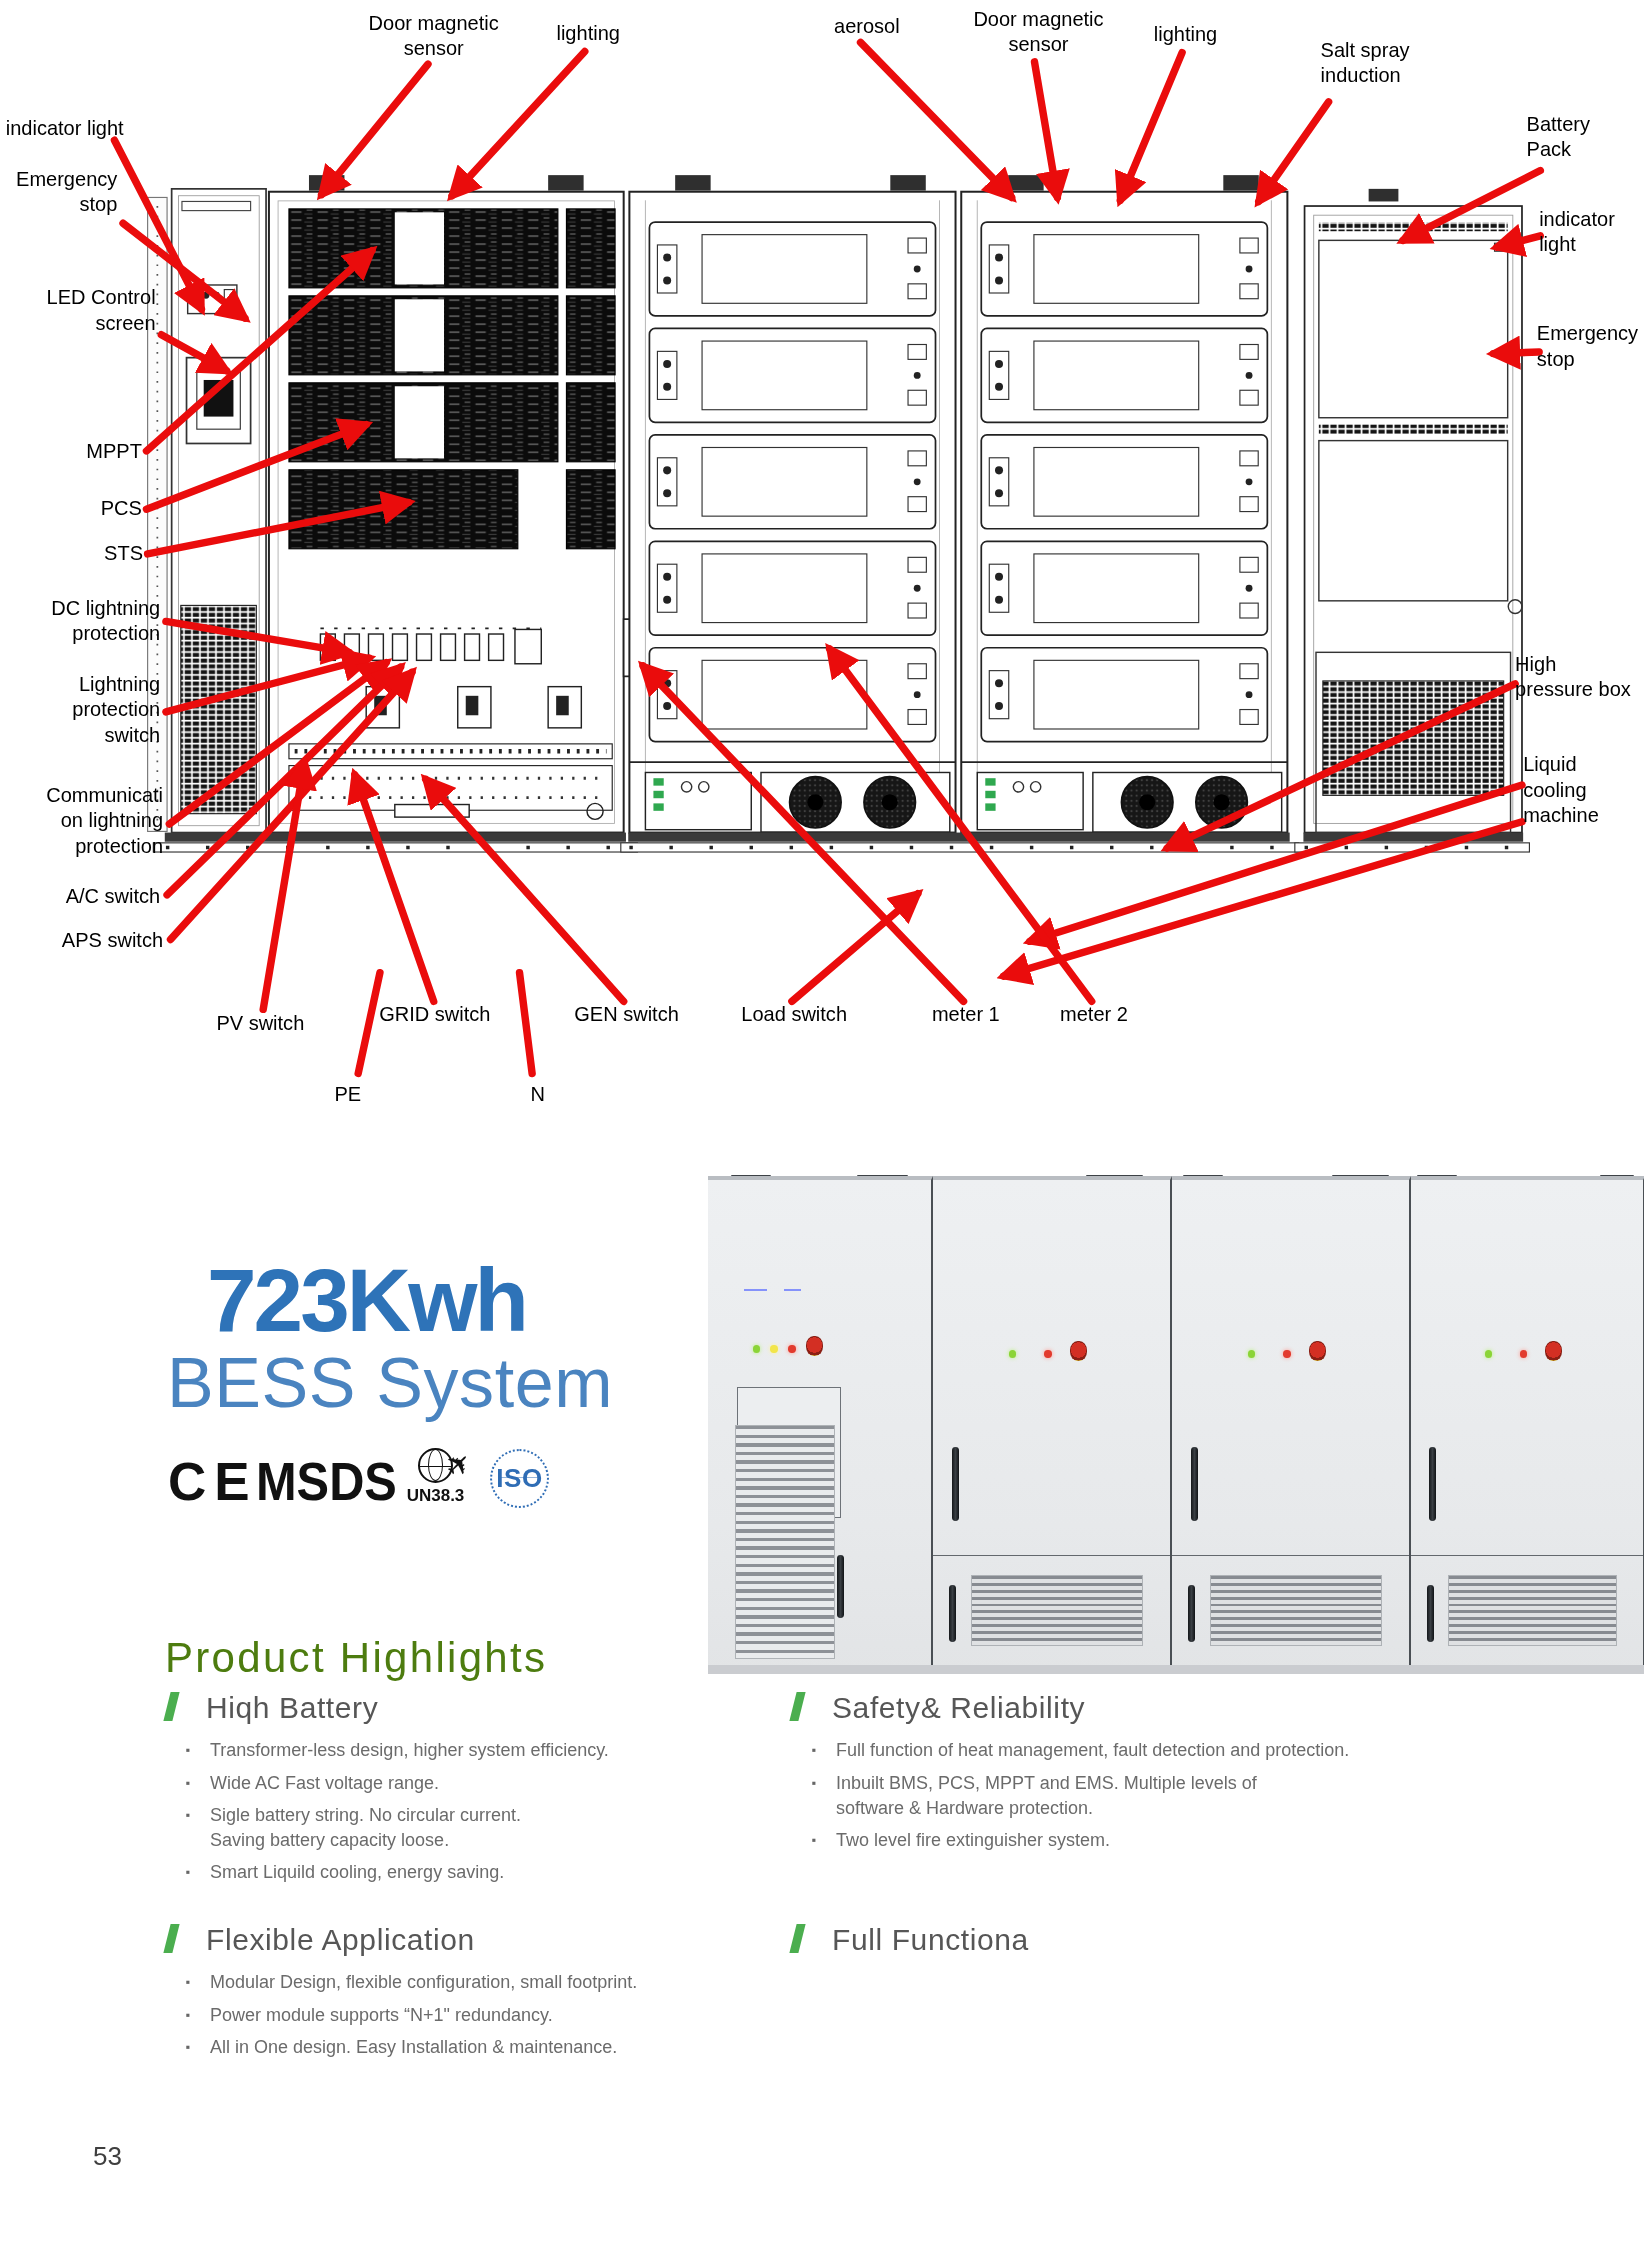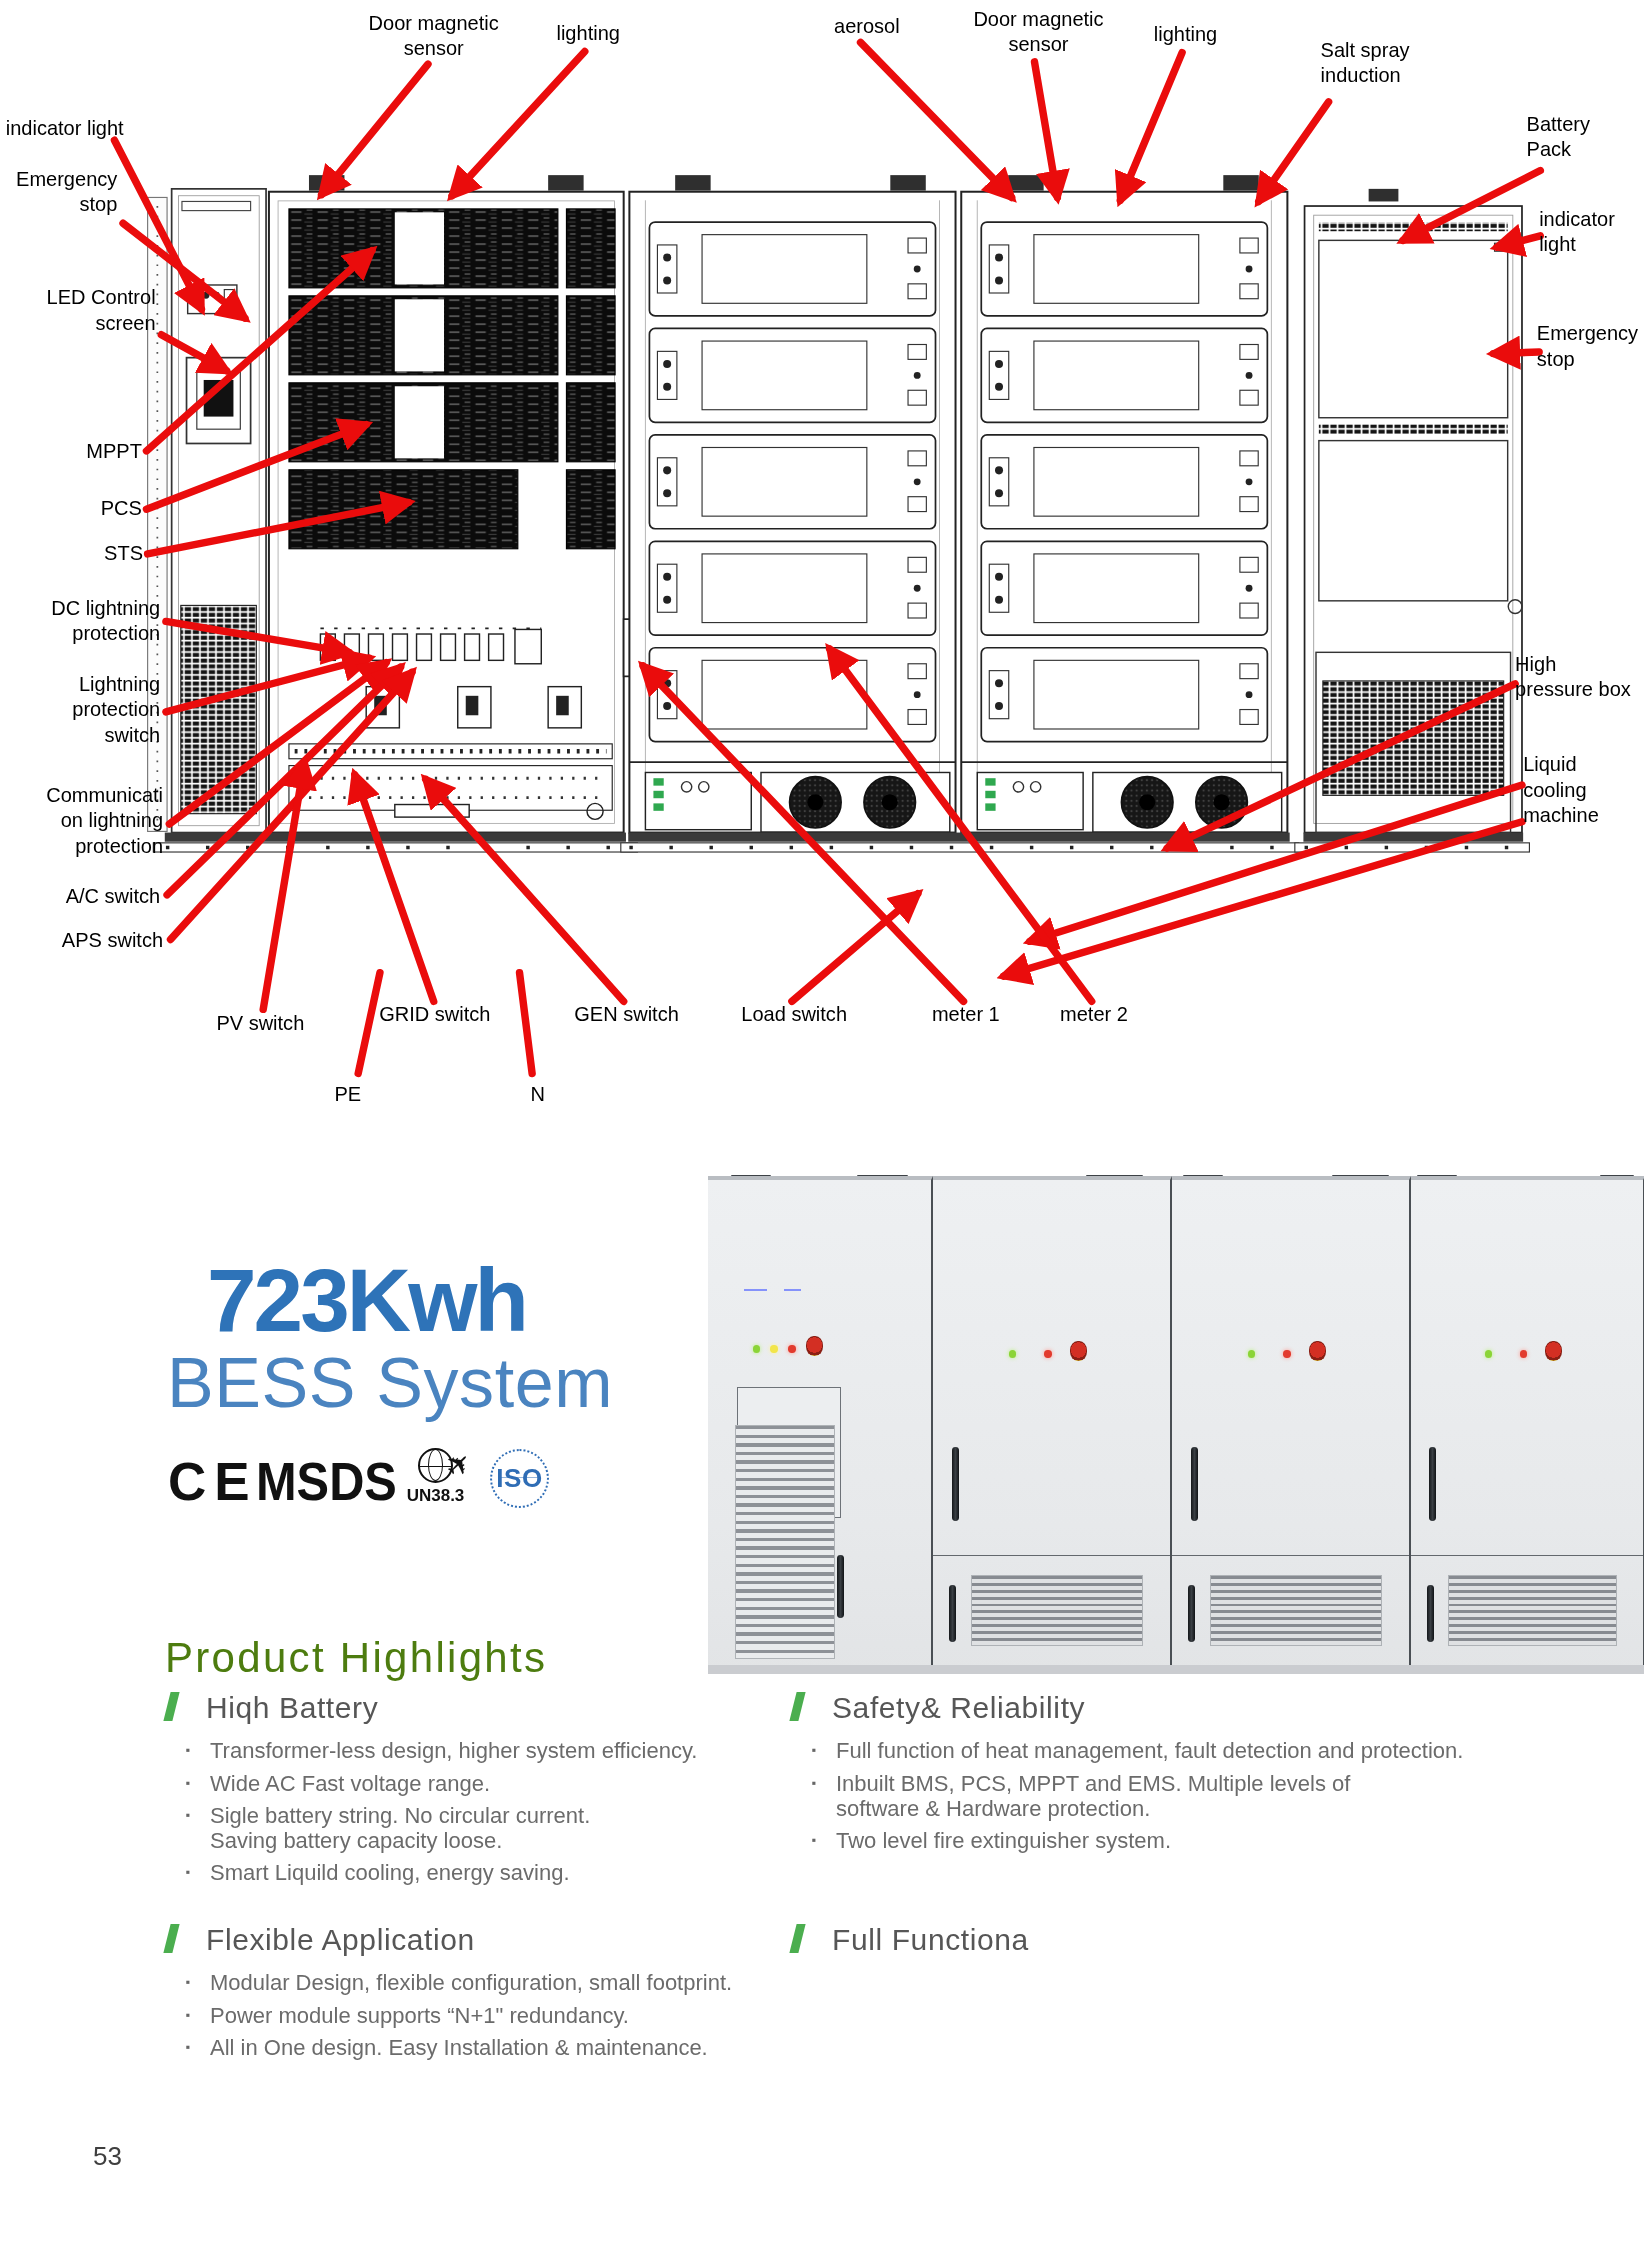--- a/index.html
+++ b/index.html
@@ -46,21 +46,21 @@
   .cert-iso:before{content:"";position:absolute;left:8px;right:8px;top:26px;height:0;border-top:1.1px solid #2f6db5;opacity:.5;}
   
   .ph-title{position:absolute;left:165px;top:1599px;font-size:42px;font-weight:300;color:#4d7c0f;letter-spacing:2.3px;}
   .hl-sec{position:absolute;}
   .c1{left:165px;width:625px;} .c2{left:791px;width:824px;}
   .r1{top:1691px;} .r2{top:1923px;}
   .hl-head{position:relative;height:38px;}
   .gbar{position:absolute;left:2.3px;top:1.1px;width:9.2px;height:29px;background:#4bae4f;transform:skewX(-14deg);}
   .hl-title{margin:0;position:absolute;left:41px;top:0;font-size:30px;font-weight:300;color:#565656;letter-spacing:0.6px;}
   .hl-list{list-style:none;margin:9.2px 0 0 0;padding:0;}
-  .hl-list li{position:relative;padding-left:45px;font-size:22px;line-height:25px;color:#6b6b6b;margin-bottom:7.4px;white-space:pre-line;font-weight:300;}
+  .hl-list li{position:relative;padding-left:45px;font-size:18px;line-height:25px;color:#6b6b6b;margin-bottom:7.4px;white-space:pre-line;font-weight:300;}
   .hl-list li:before{content:"▪";position:absolute;left:20.6px;top:0;font-size:12.6px;color:#666;}
   
   .pageno{position:absolute;left:93px;top:2141px;font-size:26px;color:#3f3f3f;}
 </style>
 </head>
 <body>
 
 <div id="diagram">
 <svg id="diagram-svg" viewBox="0 0 2875 1980" xmlns="http://www.w3.org/2000/svg">
   <defs>

